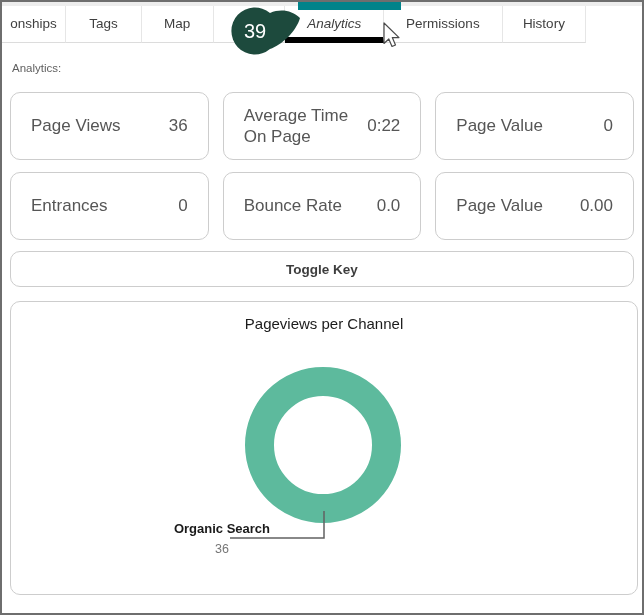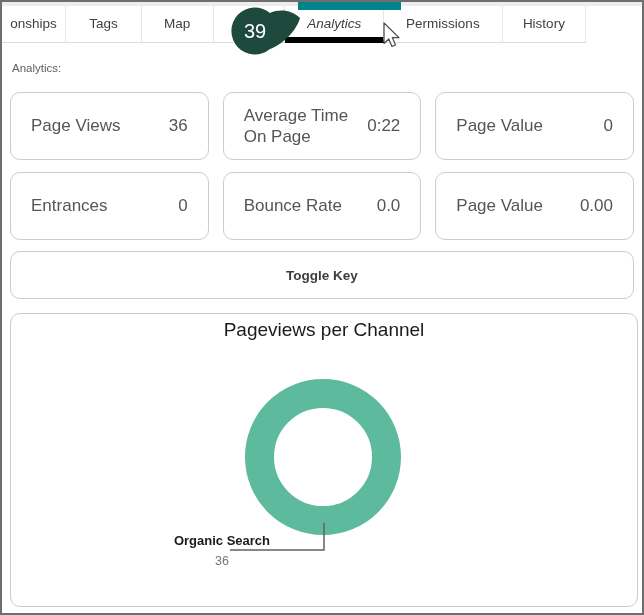--- a/index.html
+++ b/index.html
@@ -48,33 +48,33 @@
   }
   .metric-card {
     height:68px; border:1px solid #cdcdcd; border-radius:10px; background:#fff;
     display:flex; align-items:center; justify-content:space-between;
     padding:0 20px;
   }
   .m-label { font-size:17px; color:#565656; max-width:128px; line-height:1.25; }
   .m-value { font-size:17px; color:#565656; text-align:right; }
 
   .toggle-btn {
-    display:block; margin:11px 8px 0 8px; width:624px; height:48px;
+    display:block; margin:11px 8px 0 8px; width:624px; height:36px;
     border:1px solid #cdcdcd; border-radius:10px; background:#fff;
     font-family:"Liberation Sans", sans-serif;
     font-size:13.5px; font-weight:bold; color:#3d3d3d; cursor:pointer;
   }
 
   .chart-card {
     position:relative; margin:14px 8px 0 8px; width:628px; height:294px;
     border:1px solid #cdcdcd; border-radius:10px; background:#fff; overflow:hidden;
   }
   .chart-title {
-    margin-top:5px; text-align:center;
-    font-size:19px; font-weight:500; color:#1b1b1b;
+    margin-top:13px; text-align:center;
+    font-size:15px; font-weight:500; color:#1b1b1b;
   }
   .donut-svg { position:absolute; left:232px; top:63px; }
   .leader-svg { position:absolute; left:0; top:0; pointer-events:none; }
   .slice-annotation {
     position:absolute; left:156px; top:219px; width:110px; text-align:center;
   }
   .slice-label { font-size:13px; font-weight:bold; color:#1a1a1a; }
   .slice-value { margin-top:6px; font-size:12.5px; color:#767676; }
 </style>
 </head>

